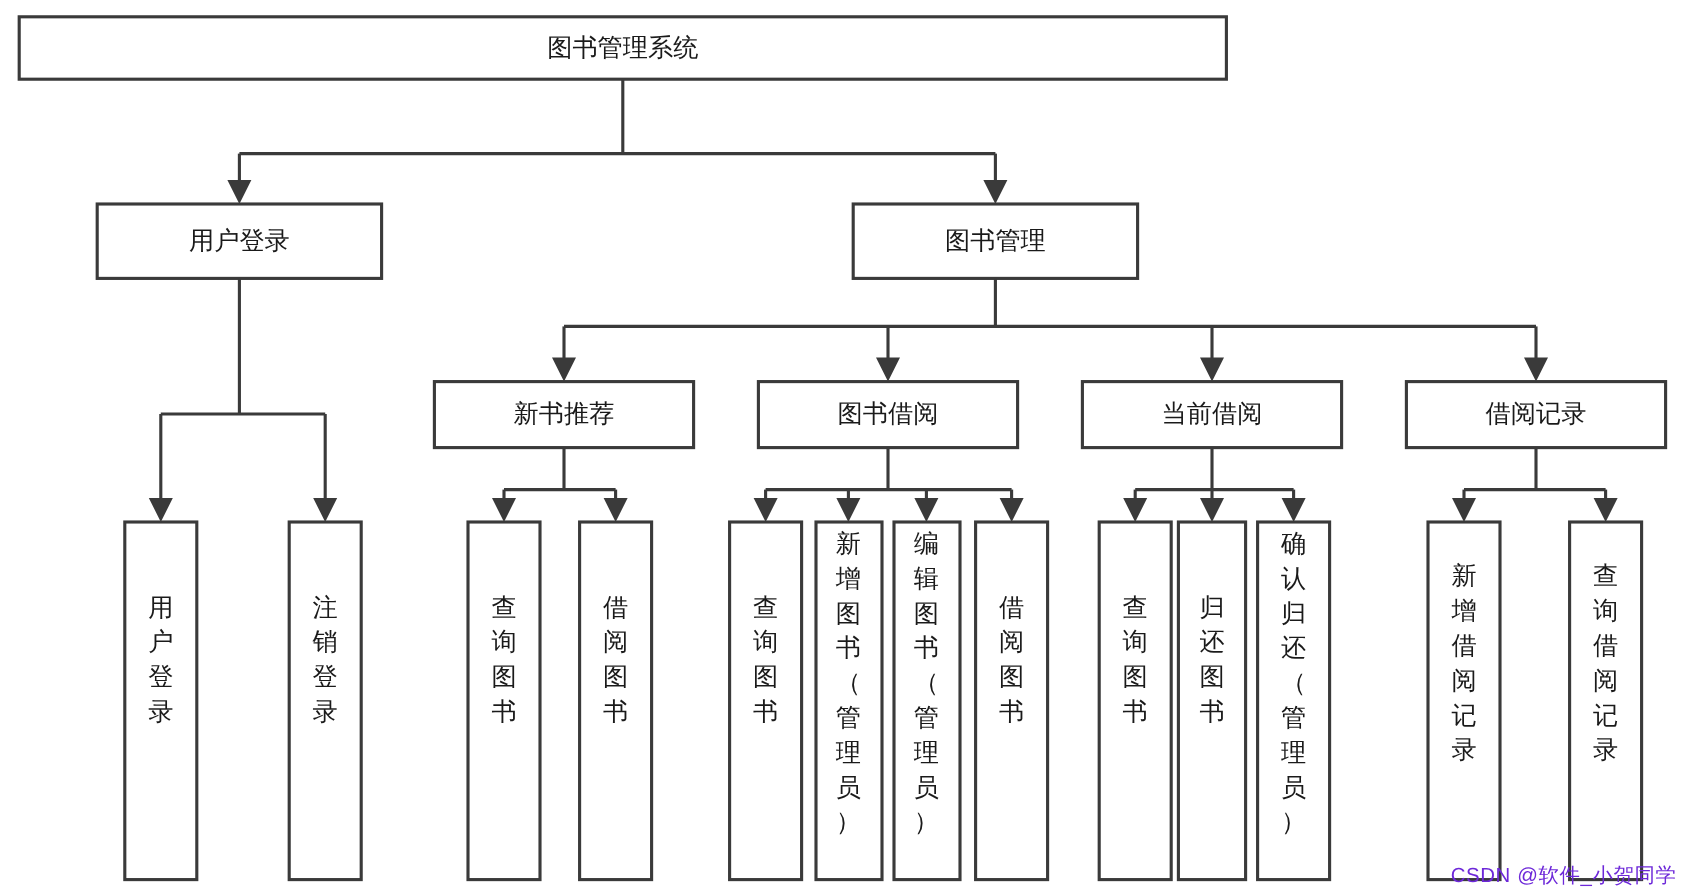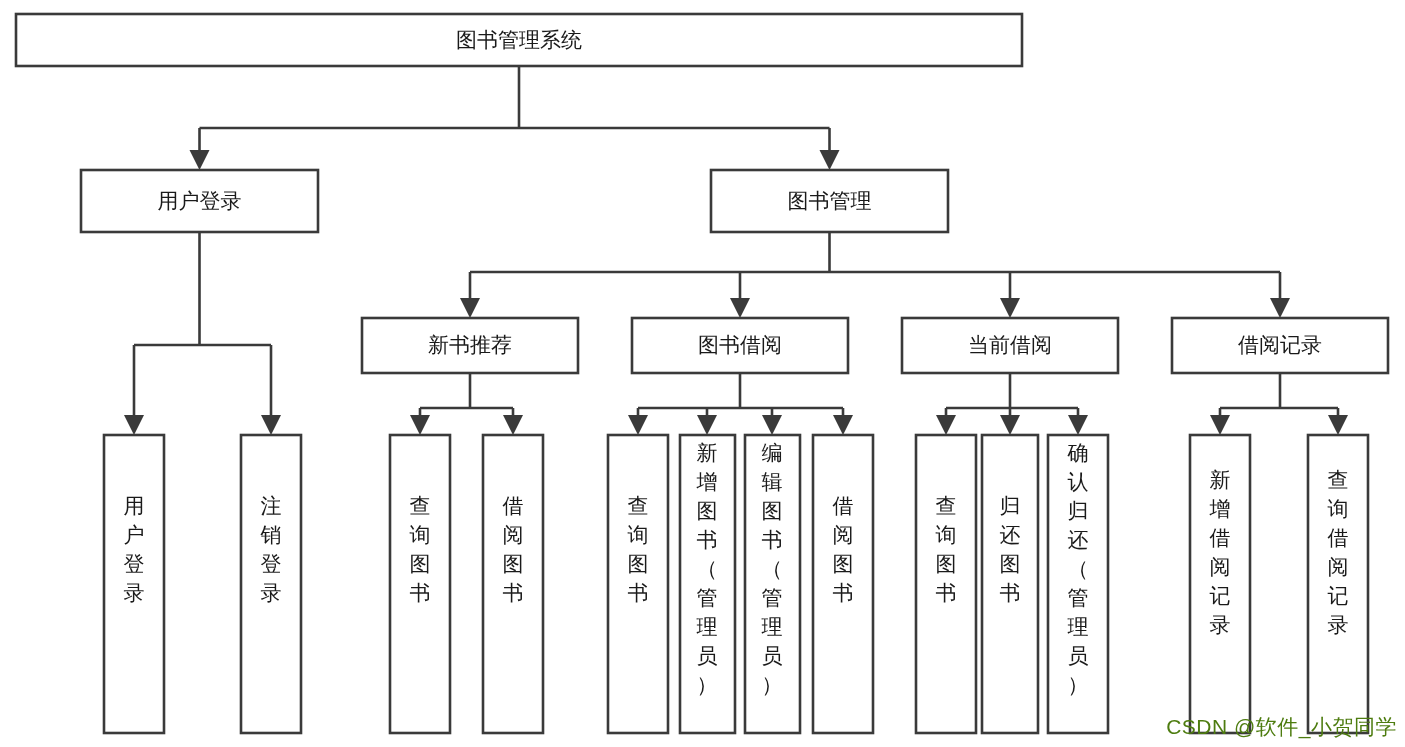--- a/index.html
+++ b/index.html
@@ -53,22 +53,22 @@
     font-family: "Liberation Sans", "DejaVu Sans", sans-serif;
     font-size: 21px;
     fill: #1a1a1a;
     text-anchor: middle;
   }
   .watermark {
     position: absolute;
     right: 8px;
     bottom: 6px;
     font-family: "Liberation Sans", "DejaVu Sans", sans-serif;
-    font-size: 21px;
-    color: #4d7c0f;
+    font-size: 17px;
+    color: #6d28d9;
     white-space: nowrap;
     letter-spacing: 0.5px;
   }
 </style>
 </head>
 <body>
 
 <div id="diagram-root">
 
   <svg class="flow" viewBox="0 0 1405 747">

